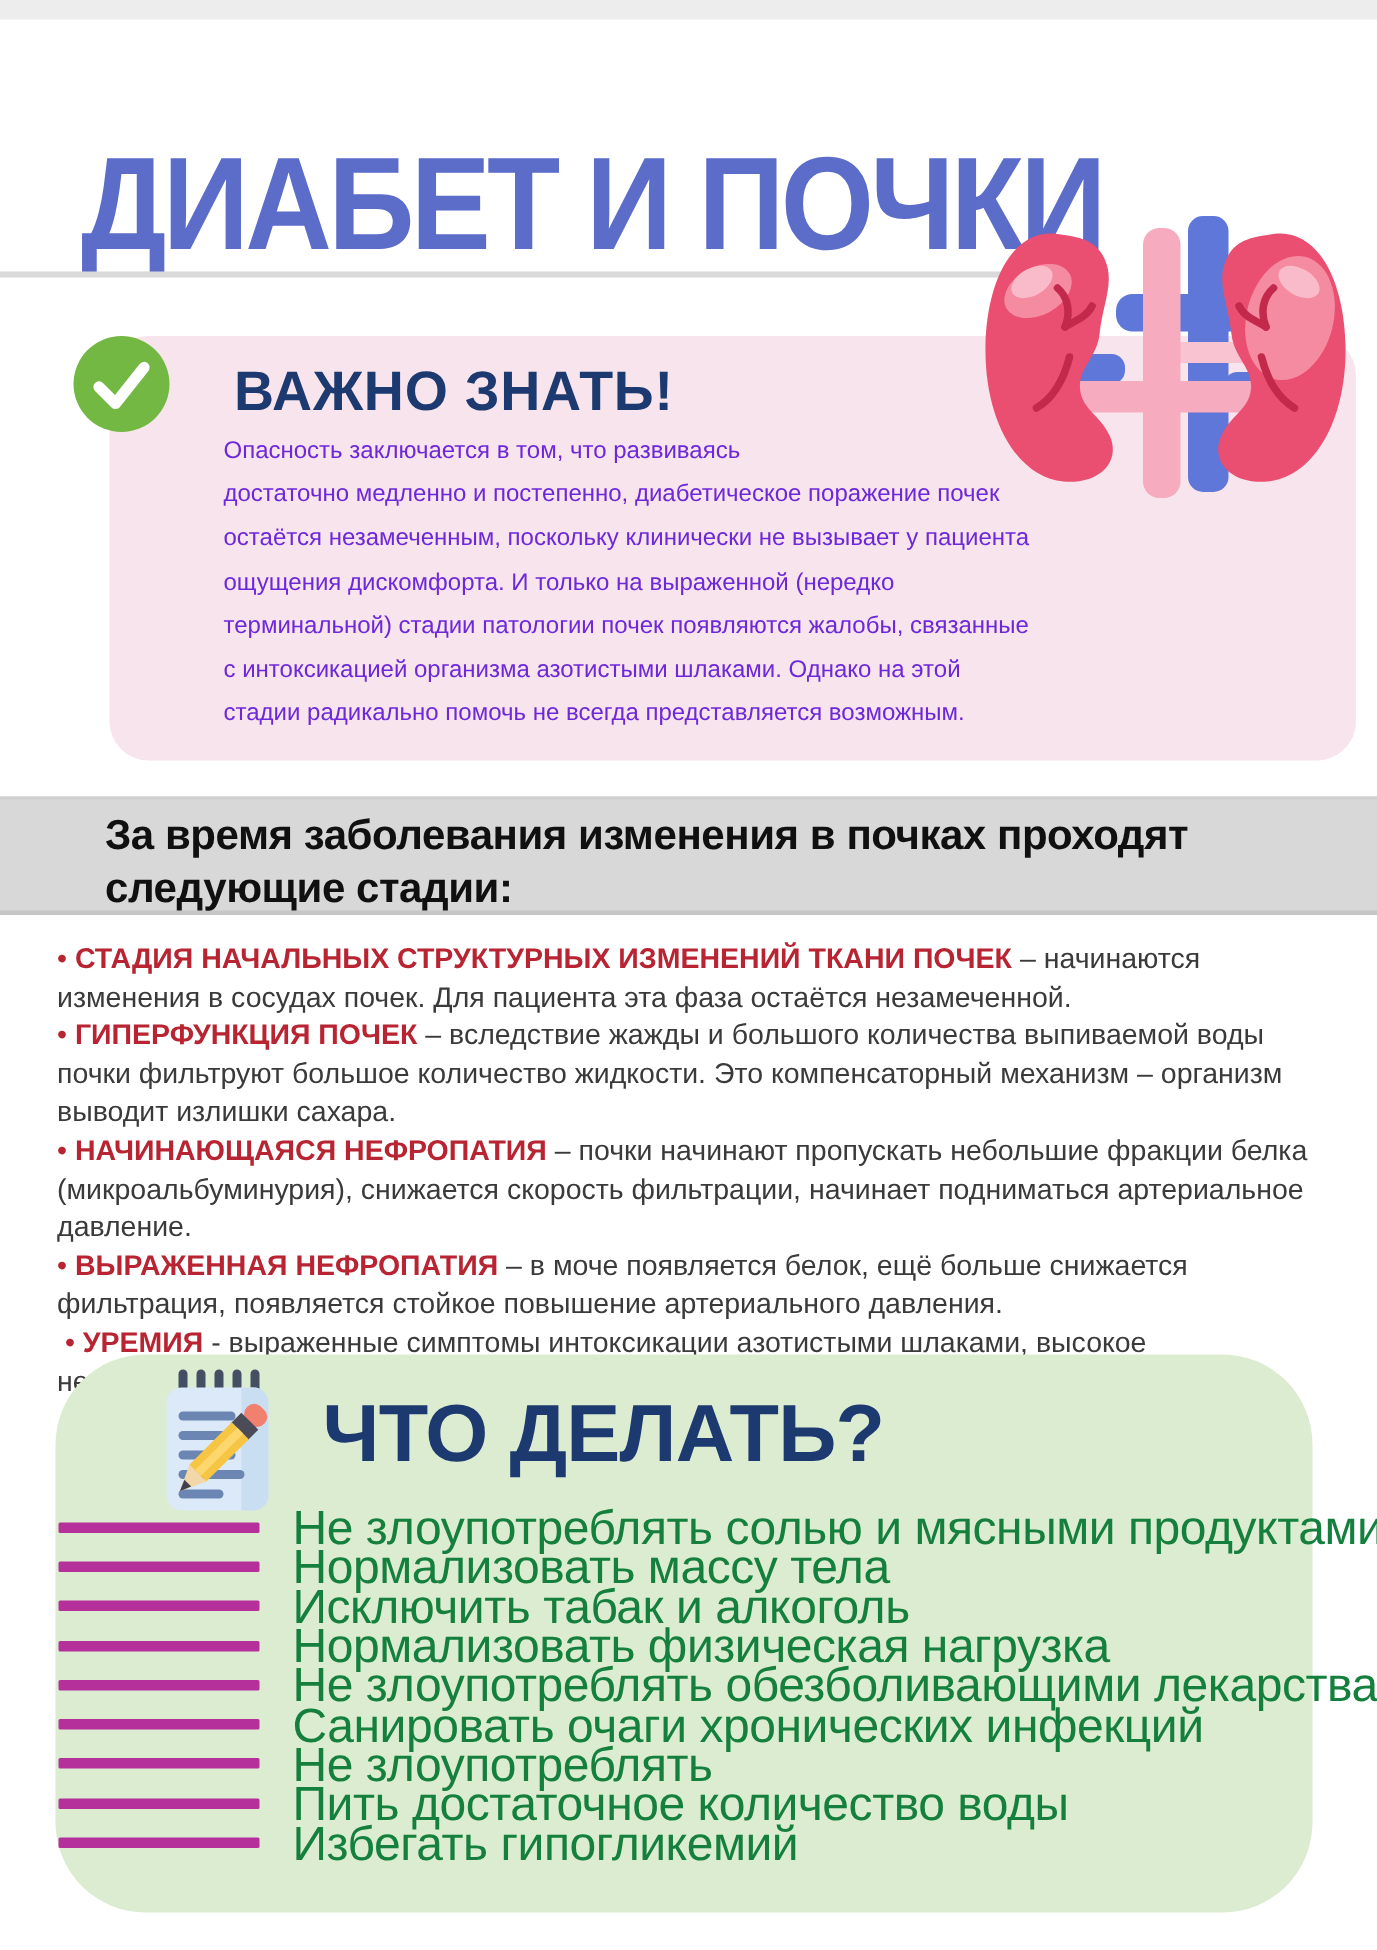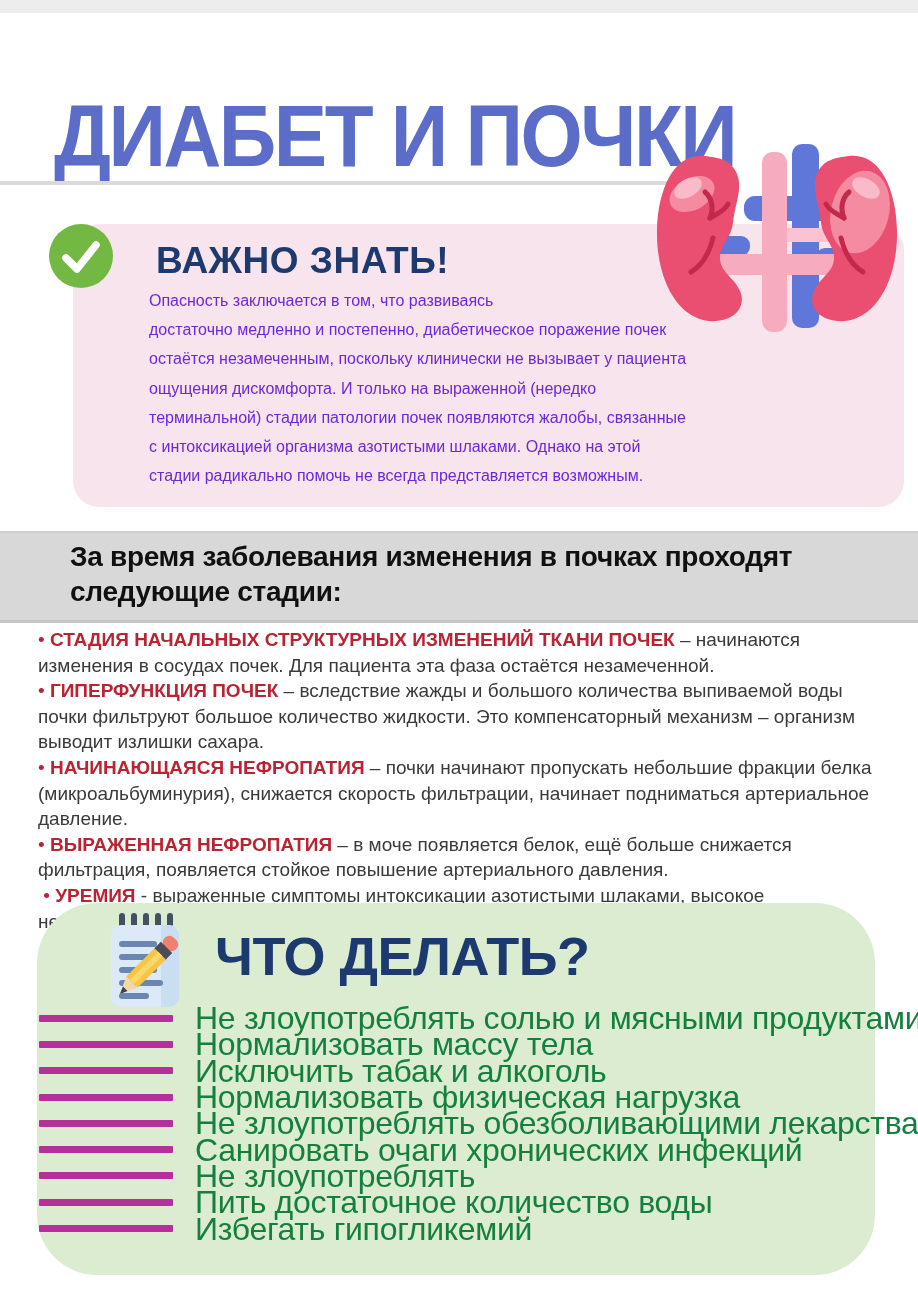--- a/index.html
+++ b/index.html
@@ -39,21 +39,21 @@
   .important-heading{
     position:absolute;left:83px;top:16px;margin:0;
     font-size:37px;font-weight:bold;color:var(--navy);letter-spacing:.5px;
   }
   .important-text{
     position:absolute;left:76px;top:62px;width:752px;margin:0;
     font-size:16px;line-height:29.2px;color:#6d28d9;white-space:pre-line;
   }
 
   .band{
-    position:absolute;left:0;top:531px;width:918px;height:92px;box-sizing:border-box;
+    position:absolute;left:0;top:531px;width:918px;height:79px;box-sizing:border-box;
     background:var(--band-gray);border-top:2px solid #cfcfcf;border-bottom:3px solid #c6c6c6;
   }
   .band-heading{
     position:absolute;left:70px;top:6px;margin:0;white-space:pre-line;
     font-size:28px;line-height:35px;font-weight:bold;color:#101010;letter-spacing:-0.3px;
   }
 
   .stages{position:absolute;left:38px;top:627px;width:838px;}
   .stage{margin:0;font-size:19px;line-height:25.6px;color:#3a3a3a;}
   .stage-bullet{color:var(--stage-red);white-space:pre;}

